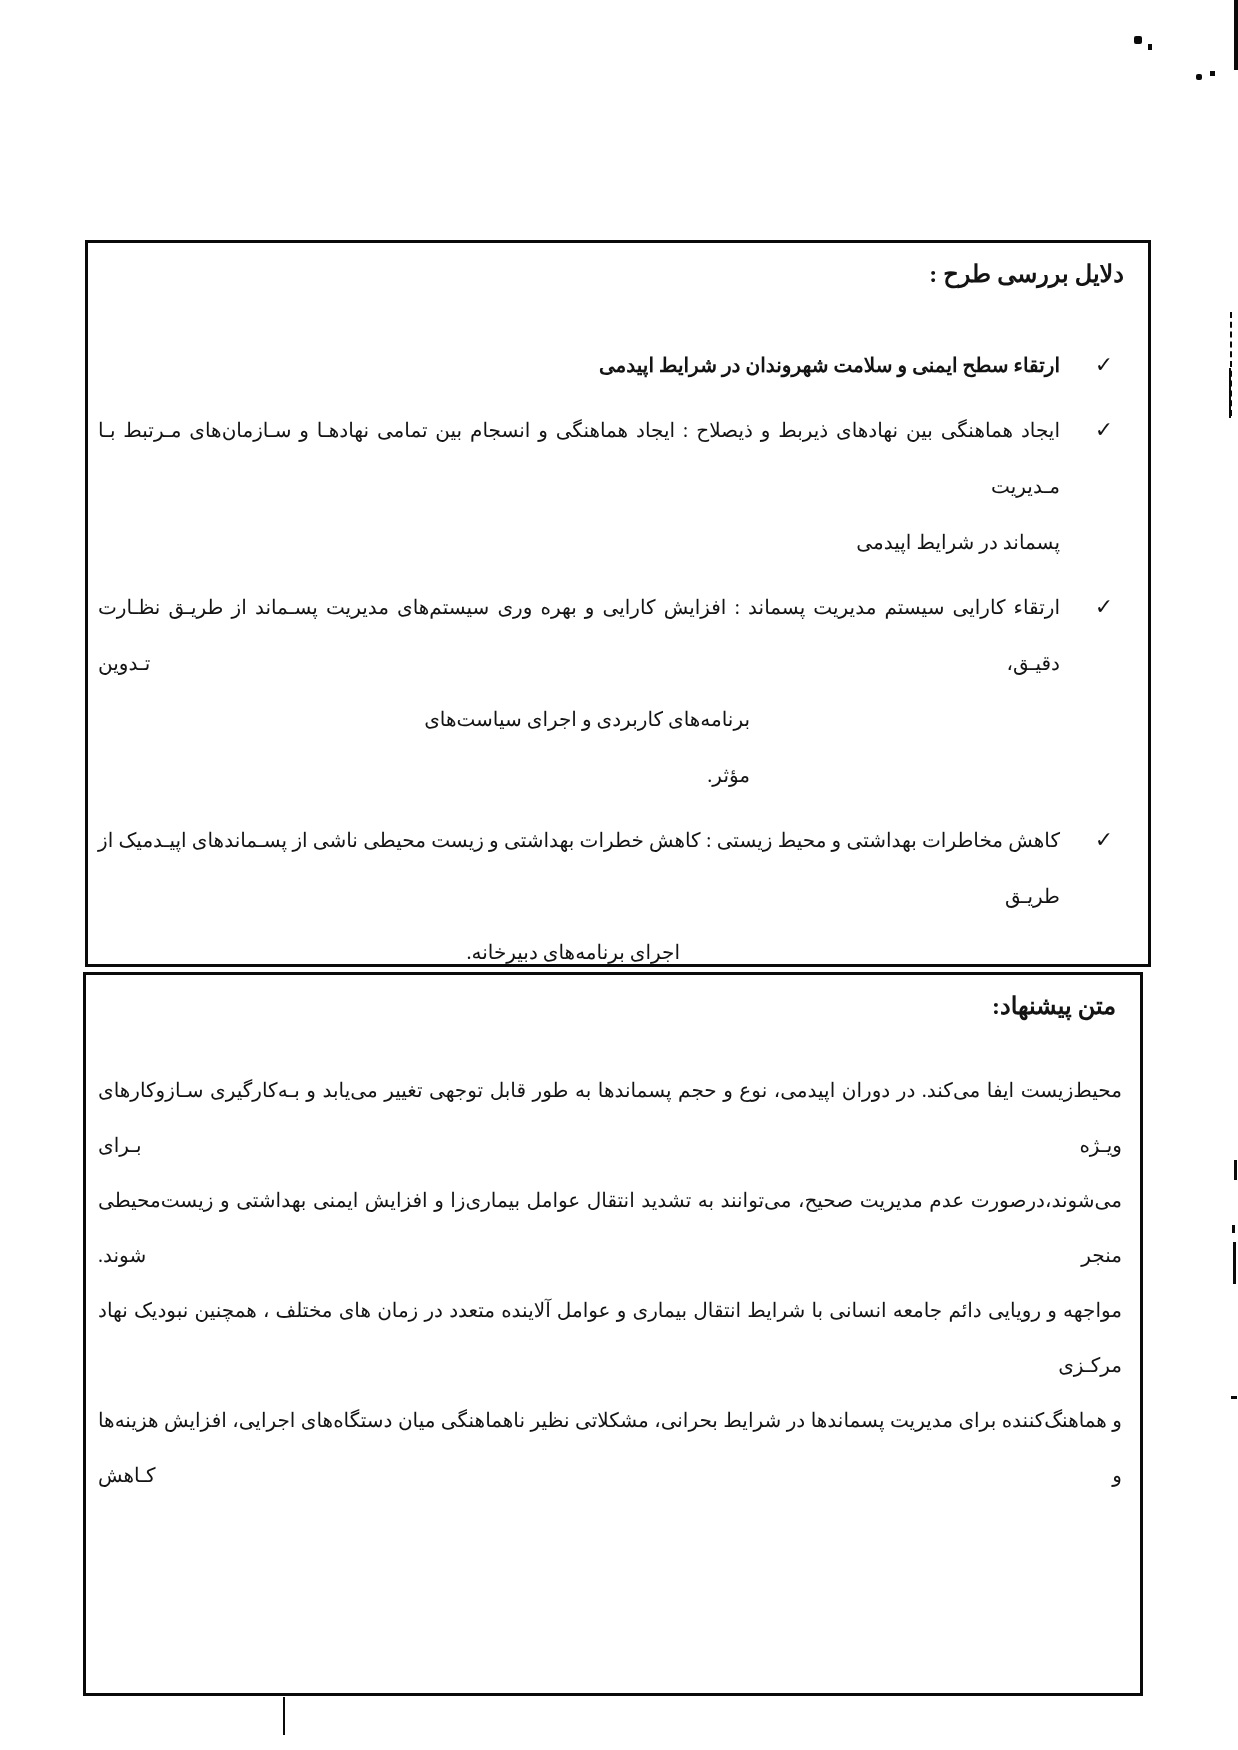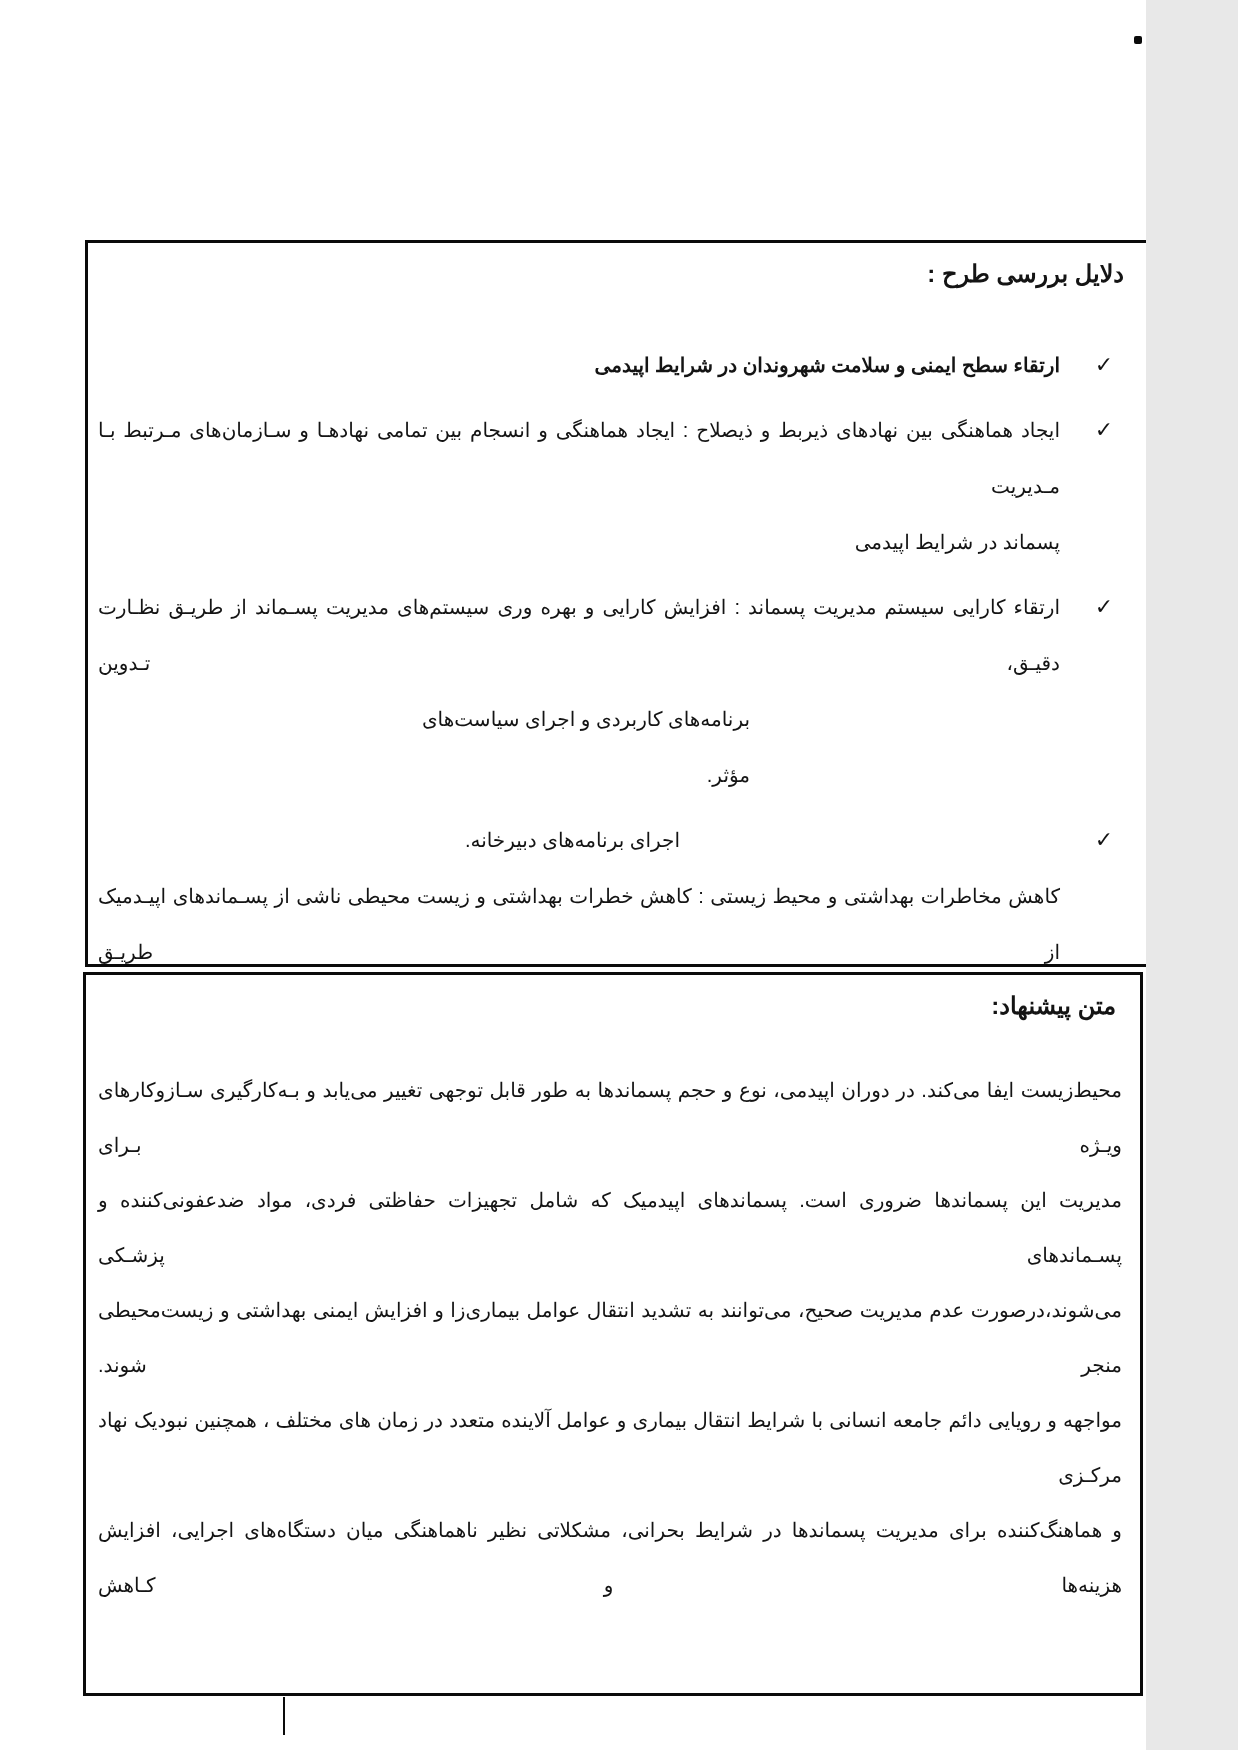--- a/index.html
+++ b/index.html
@@ -1,21 +1,21 @@
 <!DOCTYPE html>
 <html lang="fa"><head>
 <meta charset="utf-8">
 <style>
   html,body{margin:0;padding:0;background:#e8e8e8;}
   .page{
     position:relative;
-    width:1146px;height:1750px;
+    width:1238px;height:1750px;
     background:#ffffff;
     overflow:hidden;
-    font-family:Liberation Sans, sans-serif;
+    font-family:Liberation Serif, serif;
     color:#141414;
   }
   
   .box{
     position:absolute;
     border:3px solid #0a0a0a;
     direction:rtl;
     background:#ffffff;
   }
   .box1{left:85px;top:240px;width:1060px;height:721px;}
@@ -125,22 +125,22 @@
         <span class="check">✓</span>
         <div class="btext">
           <div class="line just">ارتقاء کارایی سیستم مدیریت پسماند : افزایش کارایی و بهره وری سیستم‌های مدیریت پسـماند از طریـق نظـارت دقیـق، تـدوین</div>
           <div class="line tail" style="margin-left:290px;margin-right:310px">برنامه‌های کاربردی و اجرای سیاست‌های مؤثر.</div>
         </div>
       </div>
 
       <div class="bullet">
         <span class="check">✓</span>
         <div class="btext">
+          <div class="line just">کاهش مخاطرات بهداشتی و محیط زیستی : کاهش خطرات بهداشتی و زیست محیطی ناشی از پسـماندهای اپیـدمیک از طریـق</div>
           <div class="line tail" style="margin-right:380px">اجرای برنامه‌های دبیرخانه.</div>
-          <div class="line just">کاهش مخاطرات بهداشتی و محیط زیستی : کاهش خطرات بهداشتی و زیست محیطی ناشی از پسـماندهای اپیـدمیک از طریـق</div>
         </div>
       </div>
 
       <div class="bullet">
         <span class="check">✓</span>
         <div class="btext">
           <div class="line just">تدوین و اجرای سیاست‌های پیشگیرانه : تدوین و اجرای سیاست‌ها و دستورالعمل‌های پیشگیرانه و واکنشی برای مدیریت پسـماند</div>
           <div class="line tail" style="margin-right:200px">در شرایط بحرانی.</div>
         </div>
       </div>
@@ -154,21 +154,20 @@
       </div>
 
     </div>
   </section>
 
   <section class="box box2">
     <h2 class="box-title">متن پیشنهاد:</h2>
 
     <div class="para">
       <div class="pline just">محیط‌زیست ایفا می‌کند. در دوران اپیدمی، نوع و حجم پسماندها به طور قابل توجهی تغییر می‌یابد و بـه‌کارگیری سـازوکارهای ویـژه بـرای</div>
-      <div class="pline just">مدیریت این پسماندها ضروری است. پسماندهای اپیدمیک که شامل تجهیزات حفاظتی فردی، مواد ضدعفونی‌کننده و پسـماندهای پزشـکی</div>
       <div class="pline just">می‌شوند،درصورت عدم مدیریت صحیح، می‌توانند به تشدید انتقال عوامل بیماری‌زا و افزایش ایمنی بهداشتی و زیست‌محیطی منجر شوند.</div>
       <div class="pline just">مواجهه و رویایی دائم جامعه انسانی با شرایط انتقال بیماری و عوامل آلاینده متعدد در زمان های مختلف ، همچنین نبودیک نهاد مرکـزی</div>
       <div class="pline just">و هماهنگ‌کننده برای مدیریت پسماندها در شرایط بحرانی، مشکلاتی نظیر ناهماهنگی میان دستگاه‌های اجرایی، افزایش هزینه‌ها و کـاهش</div>
 
     </div>
   </section>
 
 </div>
 
 </body></html>

